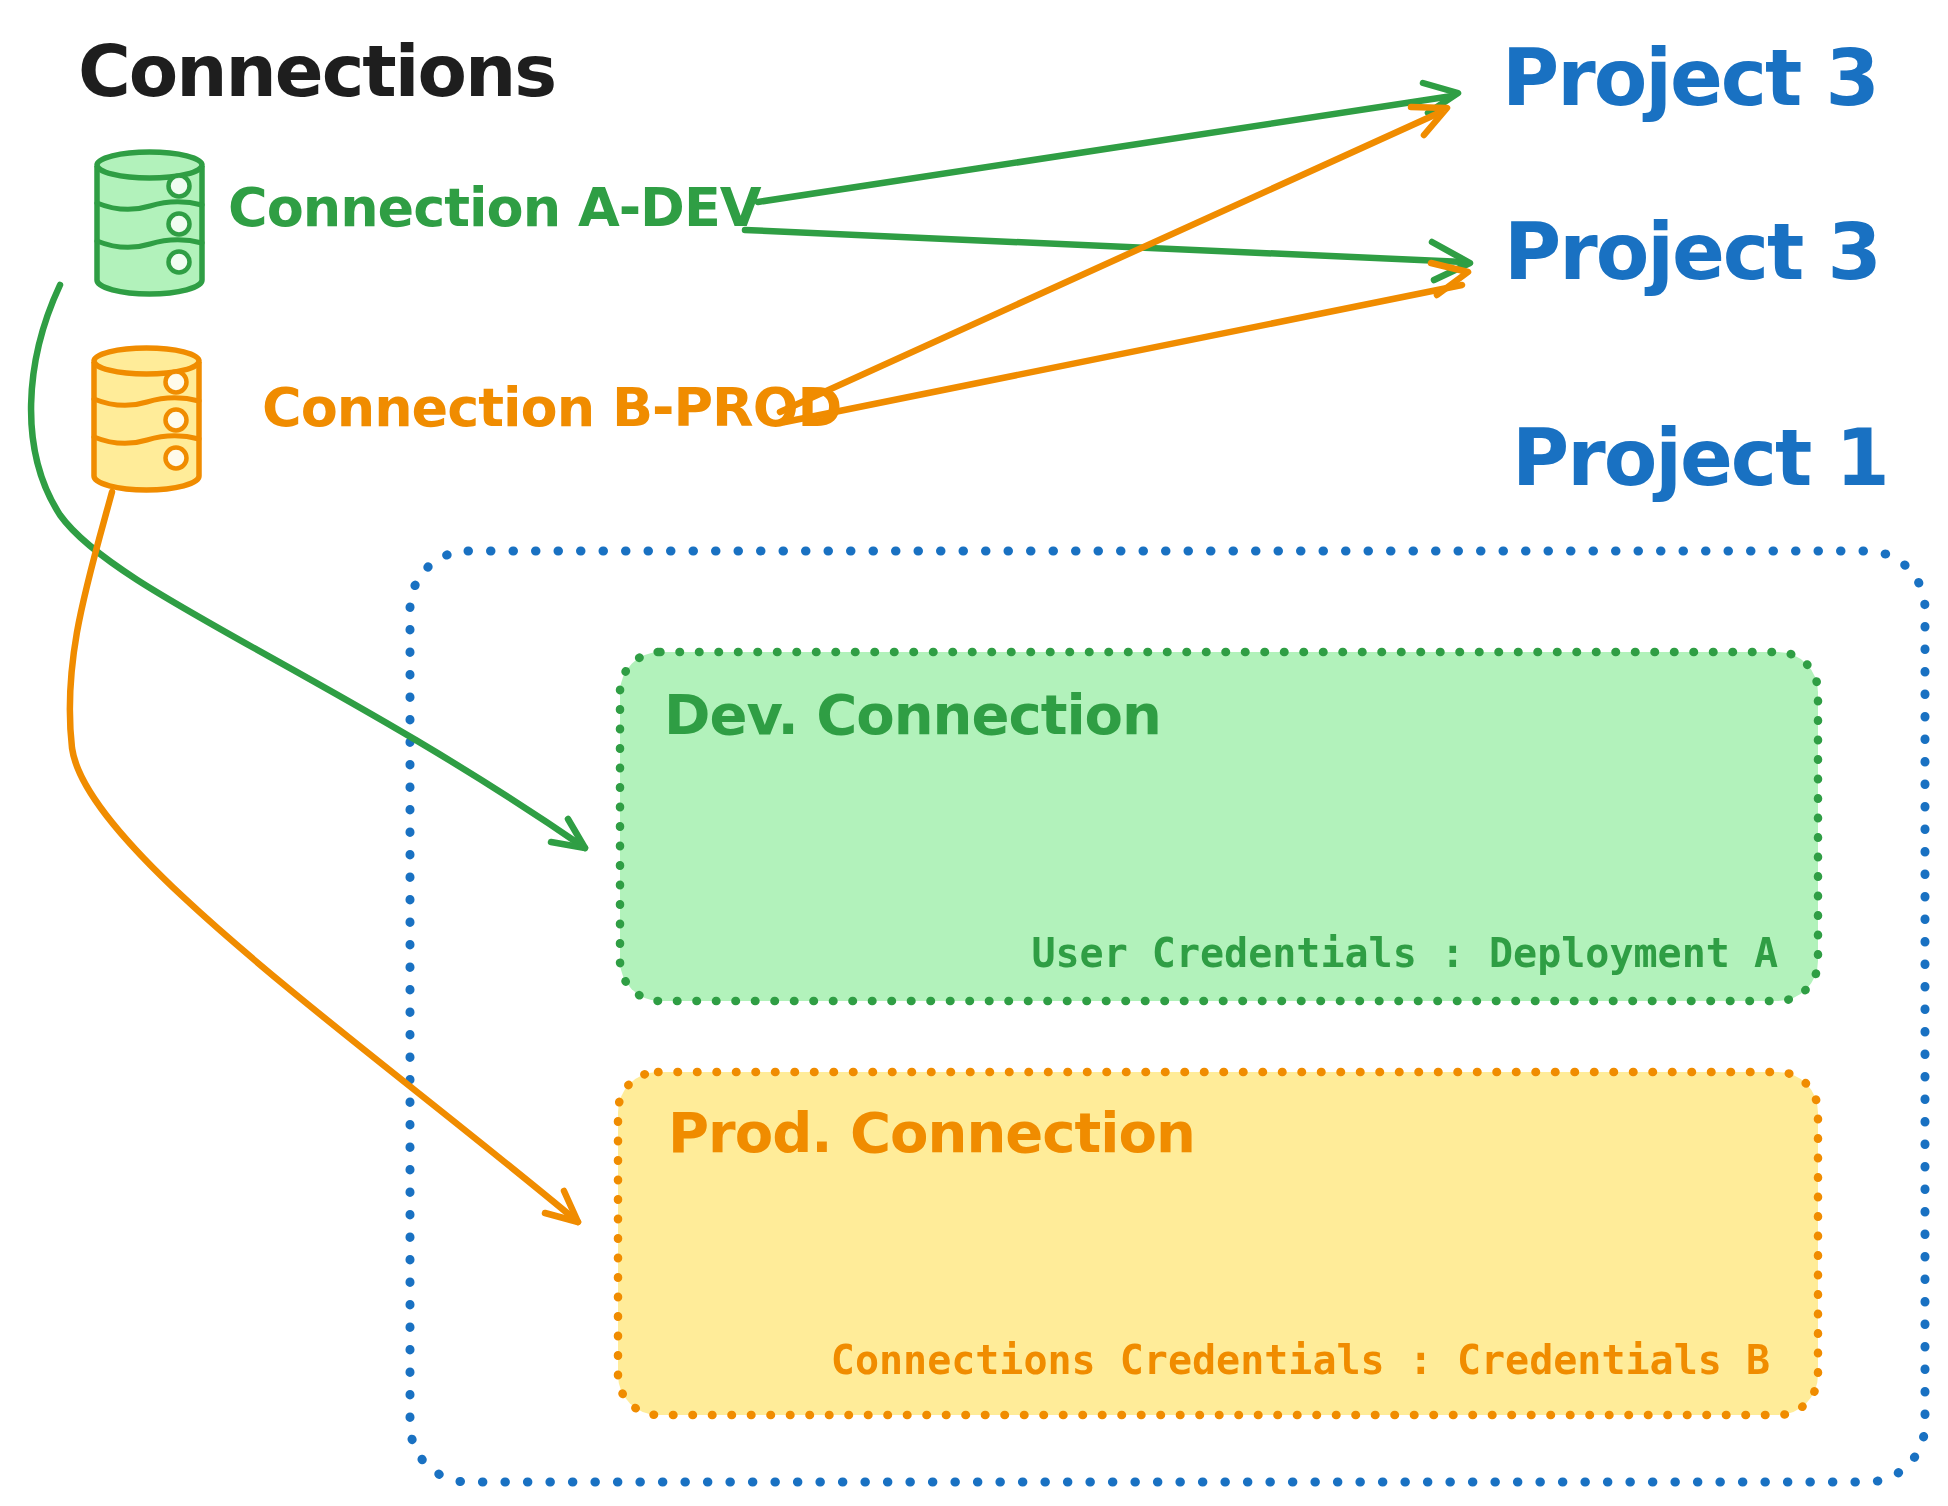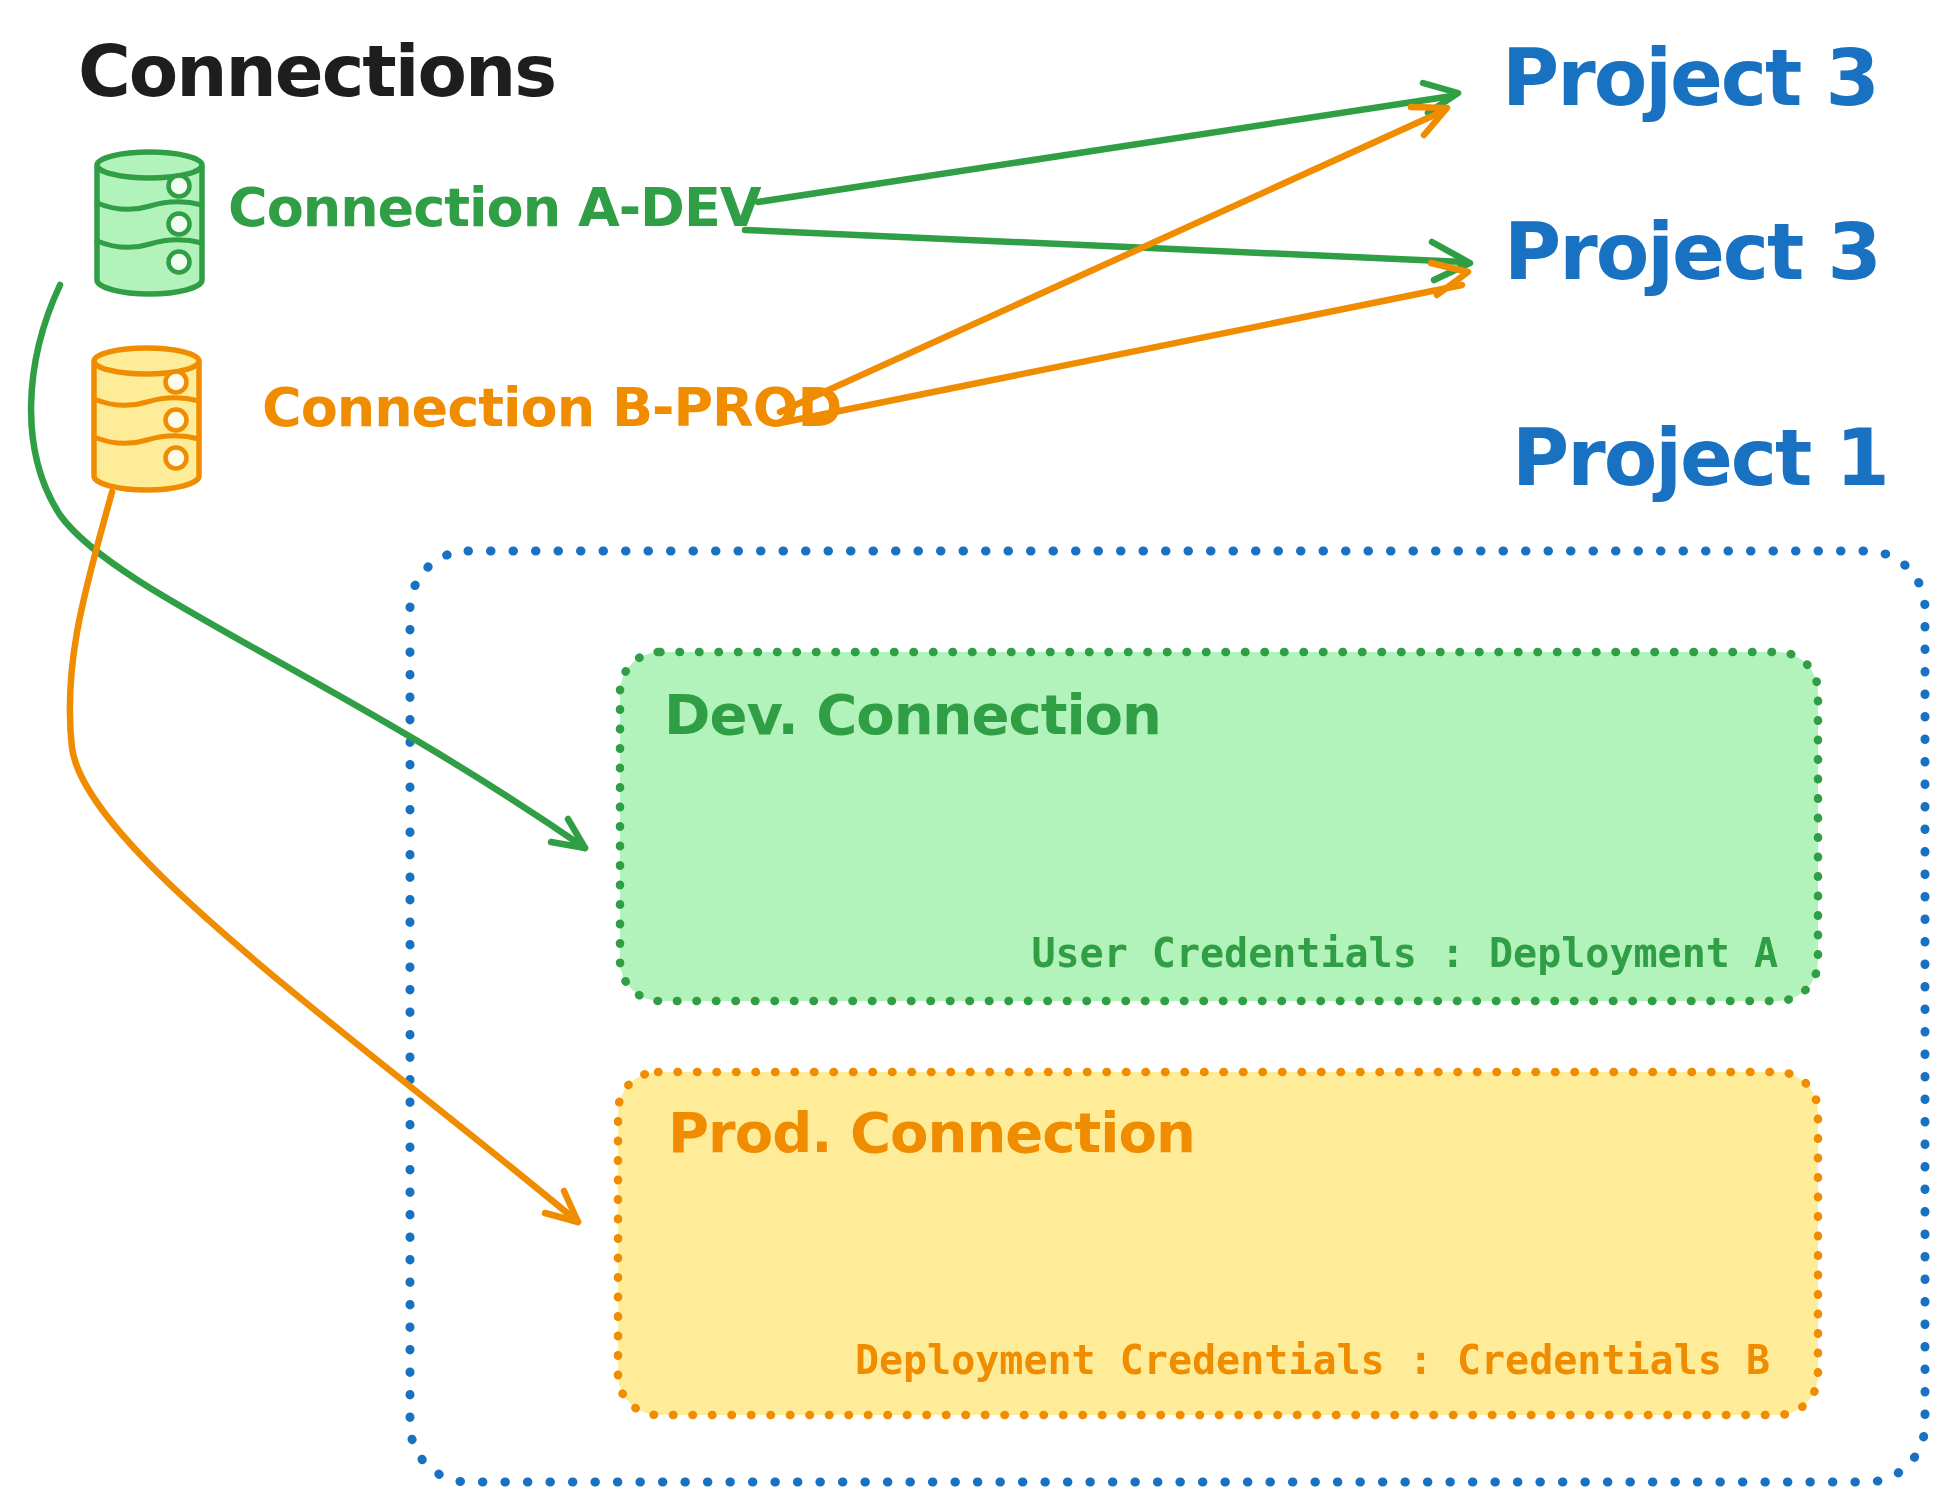--- a/index.html
+++ b/index.html
@@ -111,15 +111,15 @@
   <div class="label project p2">Project 3</div>
 
   <div class="label project p1">Project 1</div>
 
   <div class="label env-title dev-title">Dev. Connection</div>
 
   <div class="cred dev-cred">User Credentials : Deployment A</div>
 
   <div class="label env-title prod-title">Prod. Connection</div>
 
-  <div class="cred prod-cred">Deployment Credentials : Credentials B</div>
+  <div class="cred prod-cred">Connections Credentials : Credentials B</div>
 
 </div>
 
 </body></html>

